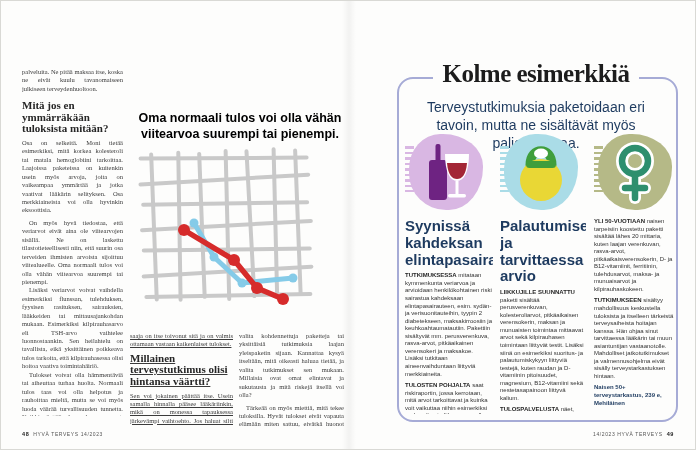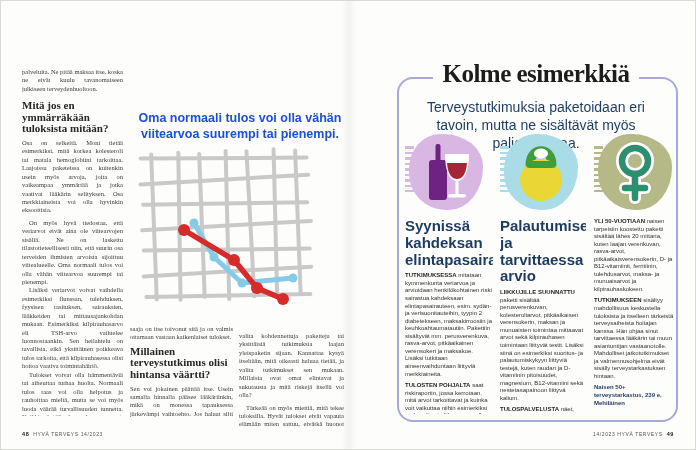--- a/index.html
+++ b/index.html
@@ -8,24 +8,24 @@
   .gutter{position:absolute;left:341px;top:0;width:14px;height:100%;
           background:linear-gradient(90deg,rgba(0,0,0,0) 0%,rgba(0,0,0,0.045) 50%,rgba(0,0,0,0) 100%);}
   
   .serif{font-family:"Liberation Serif",serif;color:#3b3b3b;font-size:6.5px;line-height:1.3;
          text-align:justify;}
   .serif p{margin:0 0 4px;}
   .serif p.ind{text-indent:7px;margin:0;}
   .serif-h{font-family:"Liberation Serif",serif;font-weight:bold;color:#262626;font-size:11px;
            line-height:1.05;margin:7px 0 4px;text-align:left;}
   .col1{position:absolute;left:21px;top:67px;width:101px;height:348px;overflow:hidden;}
-  .col2{position:absolute;left:129px;top:324px;width:103px;height:95px;overflow:hidden;}
+  .col2{position:absolute;left:129px;top:331px;width:103px;height:95px;overflow:hidden;text-decoration:underline;}
   .col3{position:absolute;left:238px;top:331px;width:105px;height:95px;overflow:hidden;}
   .pullquote{position:absolute;left:134px;top:110px;width:210px;text-align:center;
-             font-weight:bold;font-size:12.5px;line-height:1.25;color:#1d4ed8;}
+             font-weight:bold;font-size:12.5px;line-height:1.25;color:#000000;}
   .chart{position:absolute;left:136px;top:146px;width:200px;height:188px;}
   .foot{position:absolute;top:430px;font-size:5px;letter-spacing:0.6px;color:#555;}
   .foot b{color:#222;font-size:5.5px;}
   .foot-l{left:21px;}
   .foot-r{right:21px;text-align:right;}
   
   .frame{position:absolute;left:396px;top:76px;width:277px;height:341px;
          border:2px solid #a6abd6;border-radius:16px;}
   .r-title{position:absolute;left:380px;top:59px;width:310px;text-align:center;font-family:Liberation Serif, serif;}
   .r-title span{display:inline-block;background:#fdfdfc;padding:0 9px;

